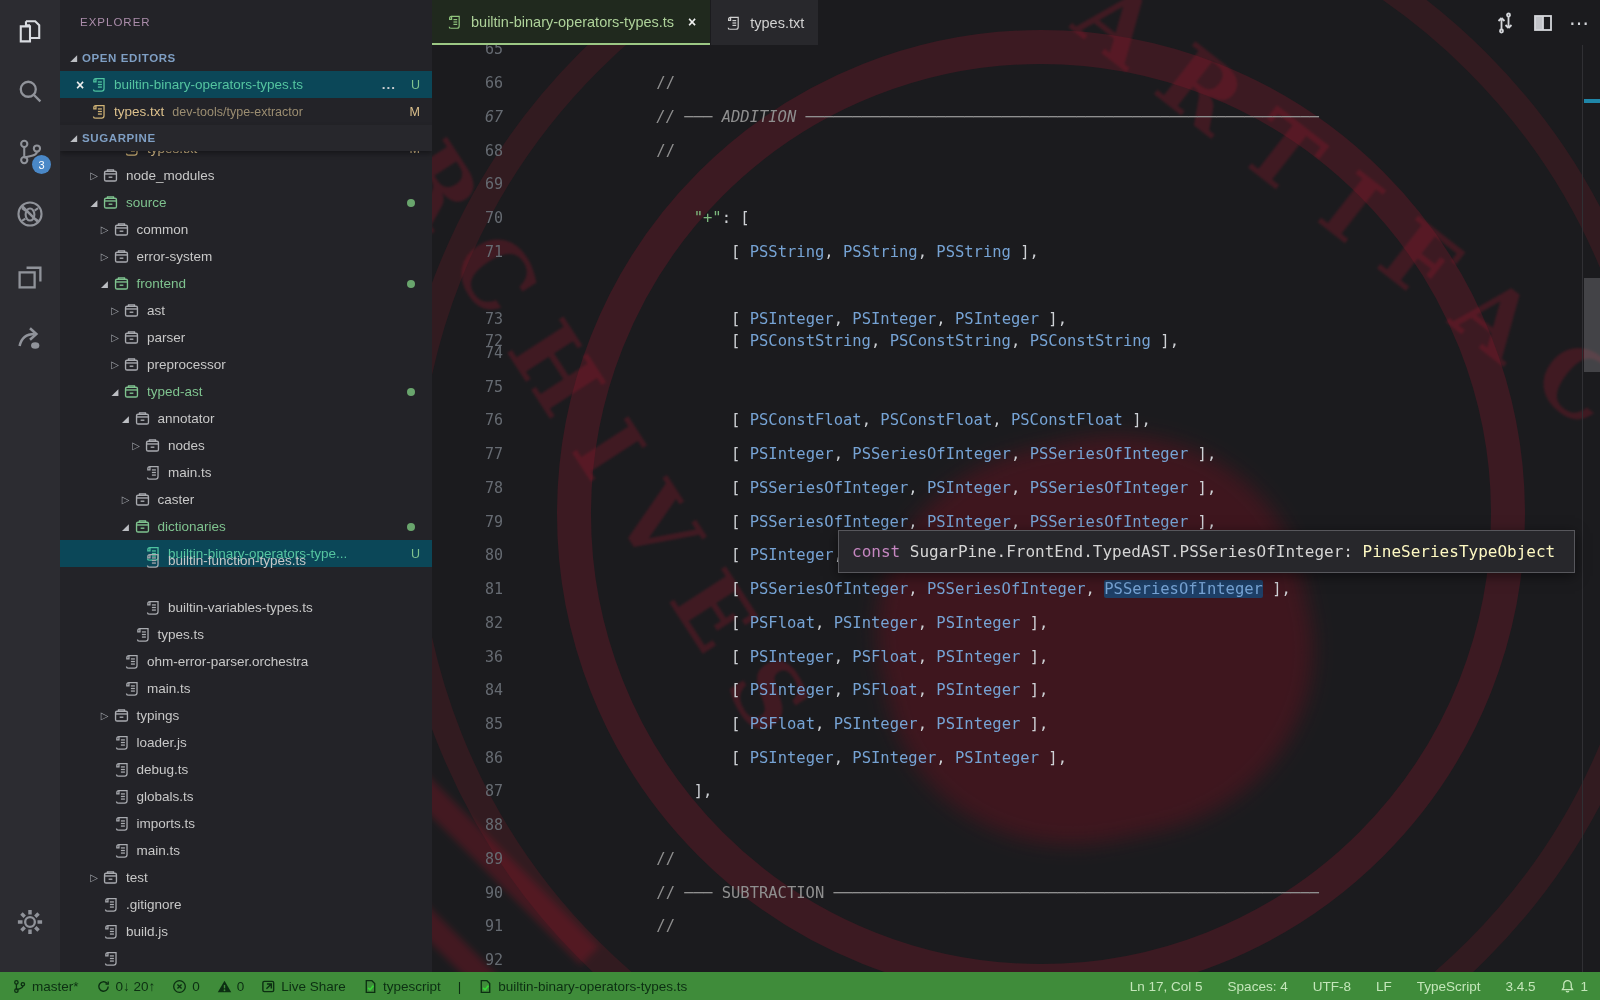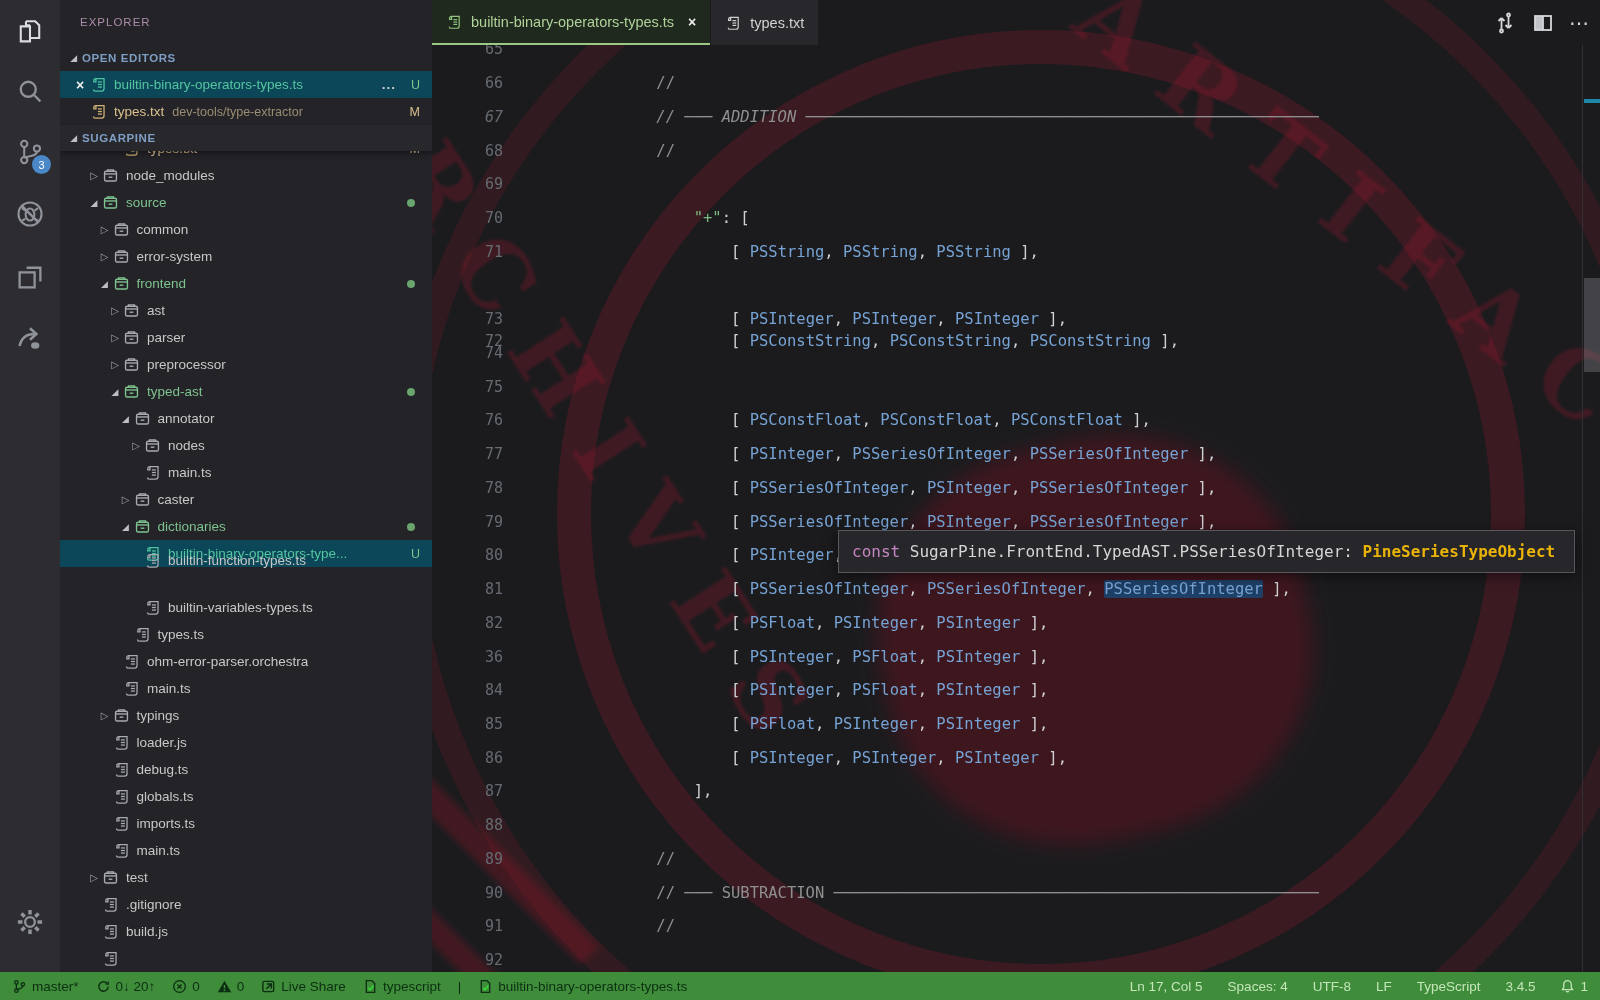--- a/index.html
+++ b/index.html
@@ -75,21 +75,21 @@
 
   #ruler{position:absolute;right:0;top:0;width:17px;bottom:0;border-left:1px solid #303034;z-index:2;}
   #scroll-thumb{position:absolute;left:1px;right:0;top:233px;height:94px;background:rgba(135,135,140,0.38);}
   #ruler-mark{position:absolute;left:1px;right:0;top:54px;height:3.5px;background:#1f86a8;}
 
   #hover-tooltip{position:absolute;left:406px;top:485px;width:737px;height:43px;background:#27272b;
     border:1px solid #57575c;box-shadow:0 3px 12px rgba(0,0,0,0.5);display:flex;align-items:center;
     padding-left:13px;box-sizing:border-box;font-family:"DejaVu Sans Mono",monospace;font-size:16px;z-index:6;white-space:pre;}
   .tt-kw{color:#c586c0;}
   .tt-fg{color:#d5d5d5;}
-  .tt-ty{color:#eab308;font-weight:bold;}
+  .tt-ty{color:#fef9c3;}
 
   
   #statusbar{position:absolute;left:0;top:972px;width:1600px;height:28px;background:#3f8c3a;z-index:10;
     display:flex;justify-content:space-between;align-items:center;padding:0 12px;box-sizing:border-box;font-size:13.5px;}
   #status-left{display:flex;align-items:center;gap:17px;color:#0c2f12;}
   #status-right{display:flex;align-items:center;gap:25px;color:#c4e6ba;}
   .sb-item{display:flex;align-items:center;gap:5px;white-space:nowrap;}
   .sb-item .svg-icon{width:15px;height:15px;}
   #status-left .svg-icon{color:#0c2f12;}
   #status-right .svg-icon{color:#c4e6ba;}

